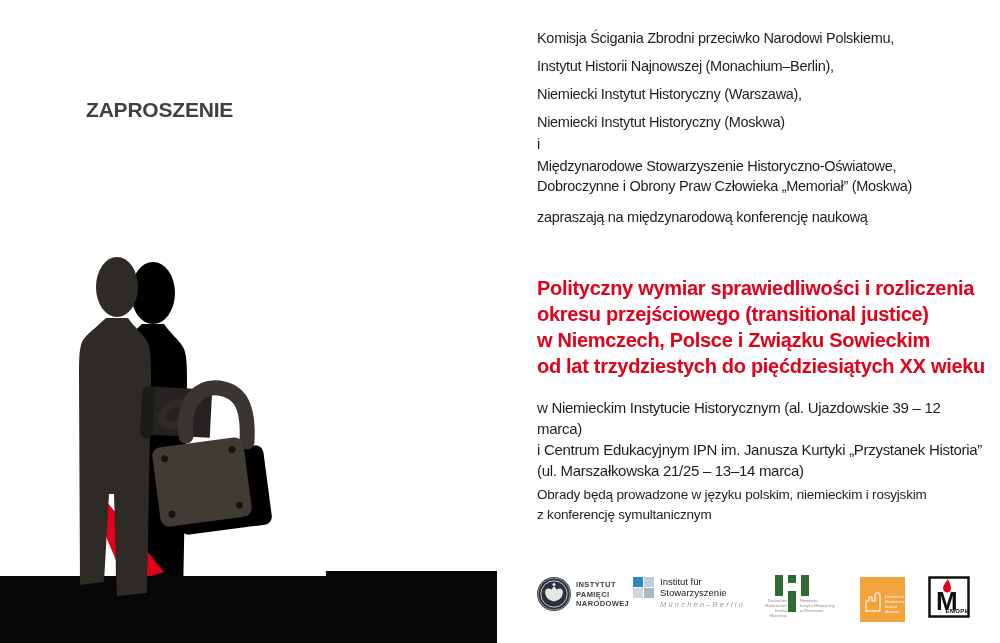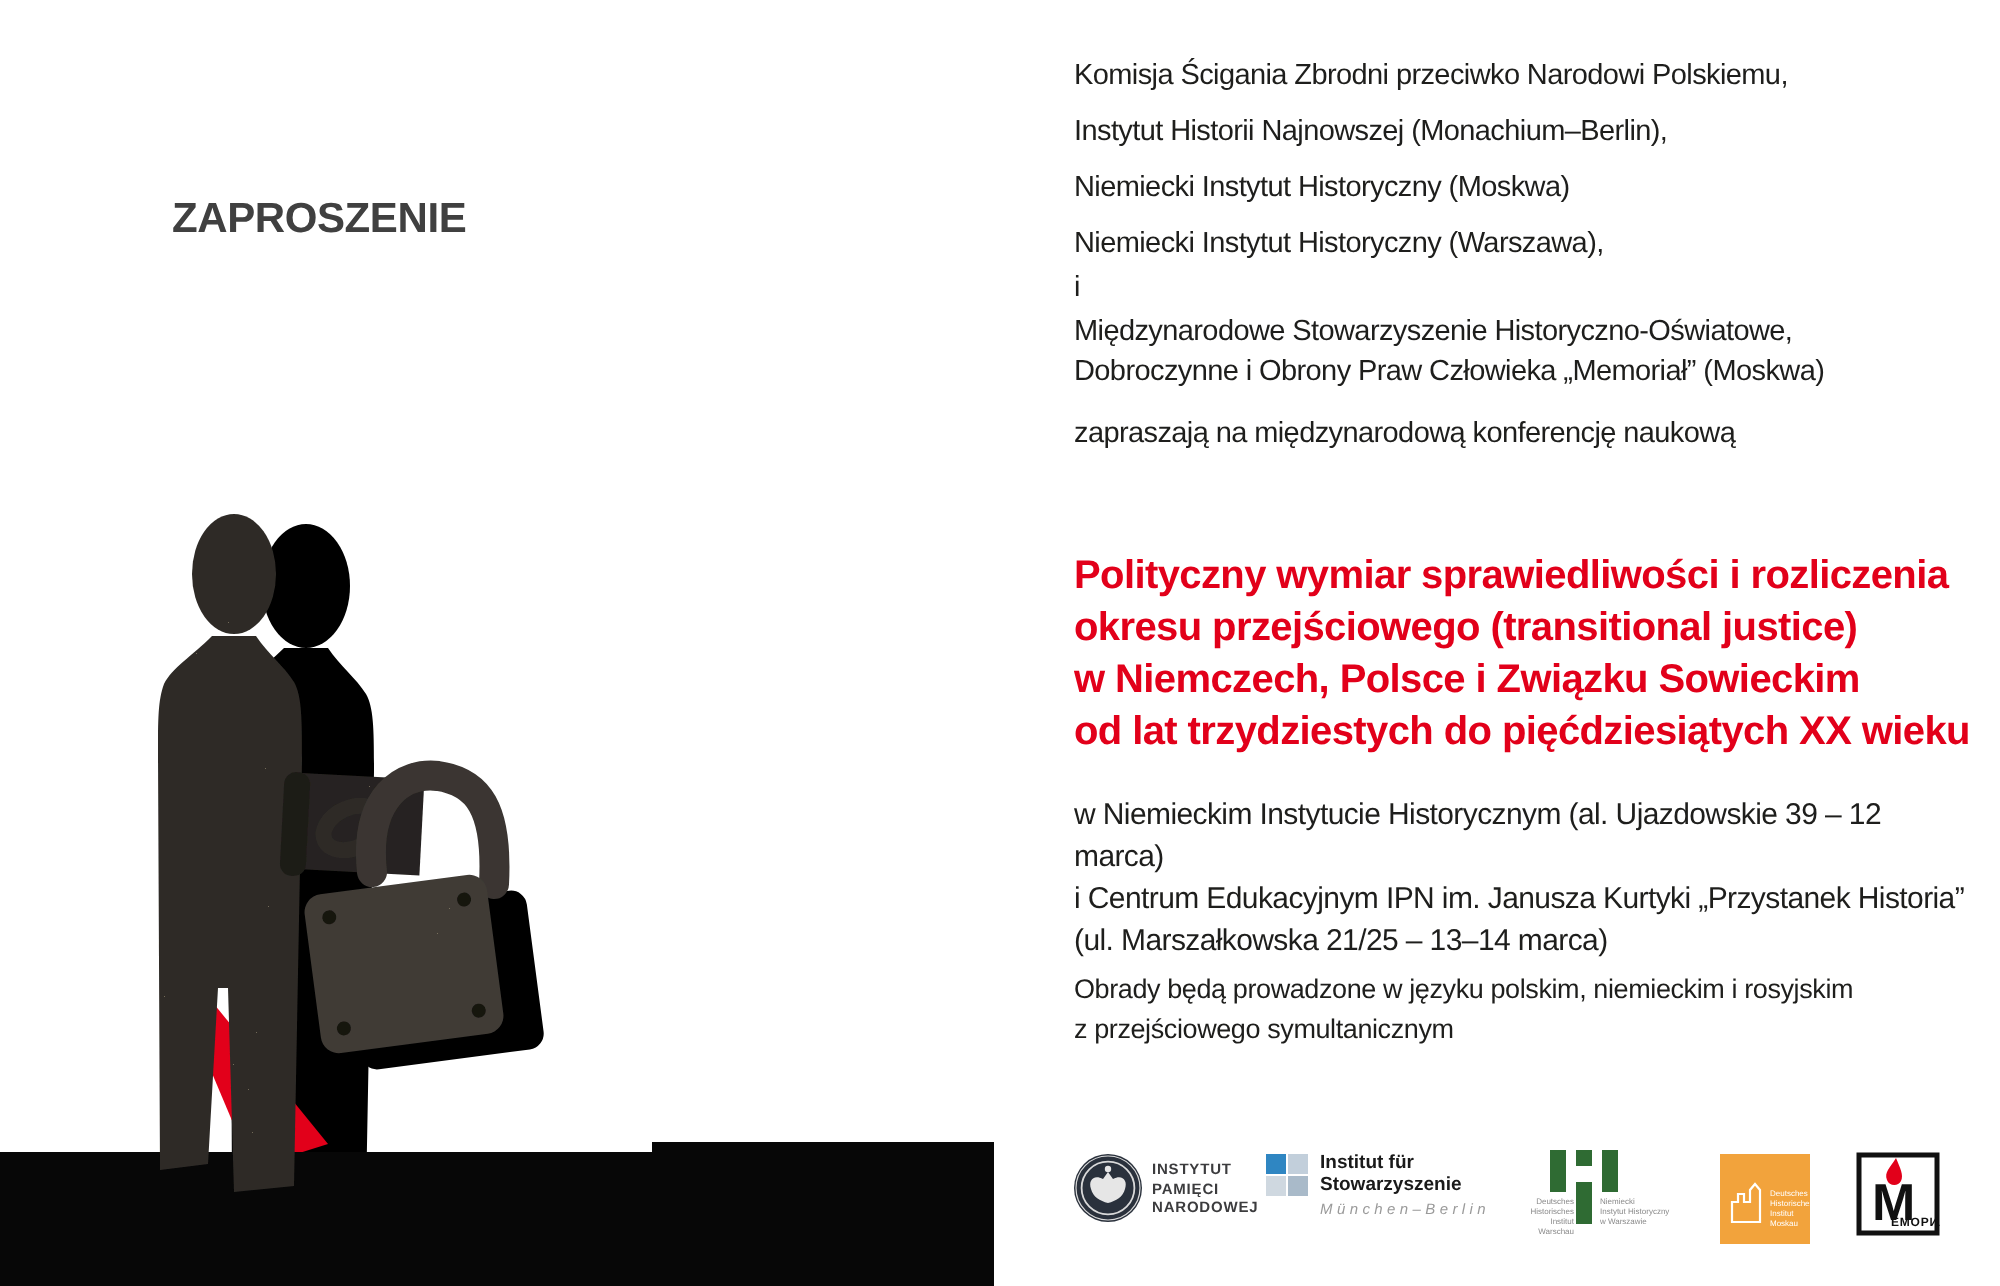--- a/index.html
+++ b/index.html
@@ -43,21 +43,21 @@
 
   
   .ifz{left:633px;top:6px;}
   .ifz-sq{position:absolute;left:0;top:1px;width:22px;height:22px;}
   .sq{position:absolute;width:10px;height:10px;}
   .sq.s1{left:0;top:0;background:#2f86c2;}
   .sq.s2{left:11px;top:0;background:#c2cfdb;}
   .sq.s3{left:0;top:11px;background:#cfd8e0;}
   .sq.s4{left:11px;top:11px;background:#a9bac9;}
   .ifz-txt{position:absolute;left:27px;top:0;}
-  .ifz-name{font-size:9.5px;font-weight:bold;line-height:11px;color:#1a1a1a;white-space:nowrap;}
+  .ifz-name{font-size:9.5px;font-weight:normal;line-height:11px;color:#1a1a1a;white-space:nowrap;}
   .ifz-city{margin-top:2px;font-size:7.5px;letter-spacing:2.2px;color:#9a9a9a;white-space:nowrap;font-style:italic;}
 
   
   .dhiw{left:775px;top:5px;width:60px;height:48px;}
   .dhiw .bar,.dhiw .dot{position:absolute;background:#2f6b33;}
   .dhiw .b1{left:0;top:0;width:8px;height:21px;}
   .dhiw .dot{left:13px;top:0;width:8px;height:8px;}
   .dhiw .b2low{left:13px;top:16px;width:8px;height:21px;background:#2f6b33;position:absolute;}
   .dhiw .b3{left:26px;top:0;width:8px;height:21px;}
   .dhiw .cap{position:absolute;top:23px;font-size:4px;line-height:5px;color:#8a8a8a;}
@@ -124,22 +124,22 @@
           <circle cx="168" cy="270" r="3.5" fill="#17140f"></circle>
           <circle cx="236" cy="270" r="3.5" fill="#17140f"></circle>
         </g>
       </g>
     </g>
   </svg>
 
   <div id="org">
     <p class="org-line">Komisja Ścigania Zbrodni przeciwko Narodowi Polskiemu,</p>
     <p class="org-line gap">Instytut Historii Najnowszej (Monachium–Berlin),</p>
+    <p class="org-line gap">Niemiecki Instytut Historyczny (Warszawa),</p>
     <p class="org-line gap">Niemiecki Instytut Historyczny (Moskwa)</p>
-    <p class="org-line gap">Niemiecki Instytut Historyczny (Warszawa),</p>
     <p class="org-line gap-sm">i</p>
     <p class="org-line gap-sm">Międzynarodowe Stowarzyszenie Historyczno-Oświatowe,</p>
     <p class="org-line">Dobroczynne i Obrony Praw Człowieka „Memoriał” (Moskwa)</p>
     <p class="org-line gap-lg">zapraszają na międzynarodową konferencję naukową</p>
   </div>
 
   <h2 id="conf-title">
     <span>Polityczny wymiar sprawiedliwości i rozliczenia</span>
     <span>okresu przejściowego (transitional justice)</span>
     <span>w Niemczech, Polsce i Związku Sowieckim</span>
@@ -147,21 +147,21 @@
   </h2>
 
   <div id="details">
     <p>w Niemieckim Instytucie Historycznym (al. Ujazdowskie 39 – 12 marca)</p>
     <p>i Centrum Edukacyjnym IPN im. Janusza Kurtyki „Przystanek Historia”</p>
     <p>(ul. Marszałkowska 21/25 – 13–14 marca)</p>
   </div>
 
   <div id="langs">
     <p>Obrady będą prowadzone w języku polskim, niemieckim i rosyjskim</p>
-    <p>z przejściowego symultanicznym</p>
+    <p>z konferencję symultanicznym</p>
   </div>
 
   <div id="logos">
 
     <div class="logo ipn">
       <svg class="ipn-seal" width="36" height="36" viewBox="-18 -18 36 36">
         <circle r="17" fill="#2a313c"></circle>
         <circle r="16" fill="none" stroke="#d9d9d9" stroke-width="0.6"></circle>
         <circle r="13.2" fill="none" stroke="#d9d9d9" stroke-width="0.9"></circle>
         <path fill="#e6e6e6" d="M0,-8 L2.5,-4.5 C7,-7 10,-4 8.5,0.5 C7.5,4.5 4,6.5 0,7.5

